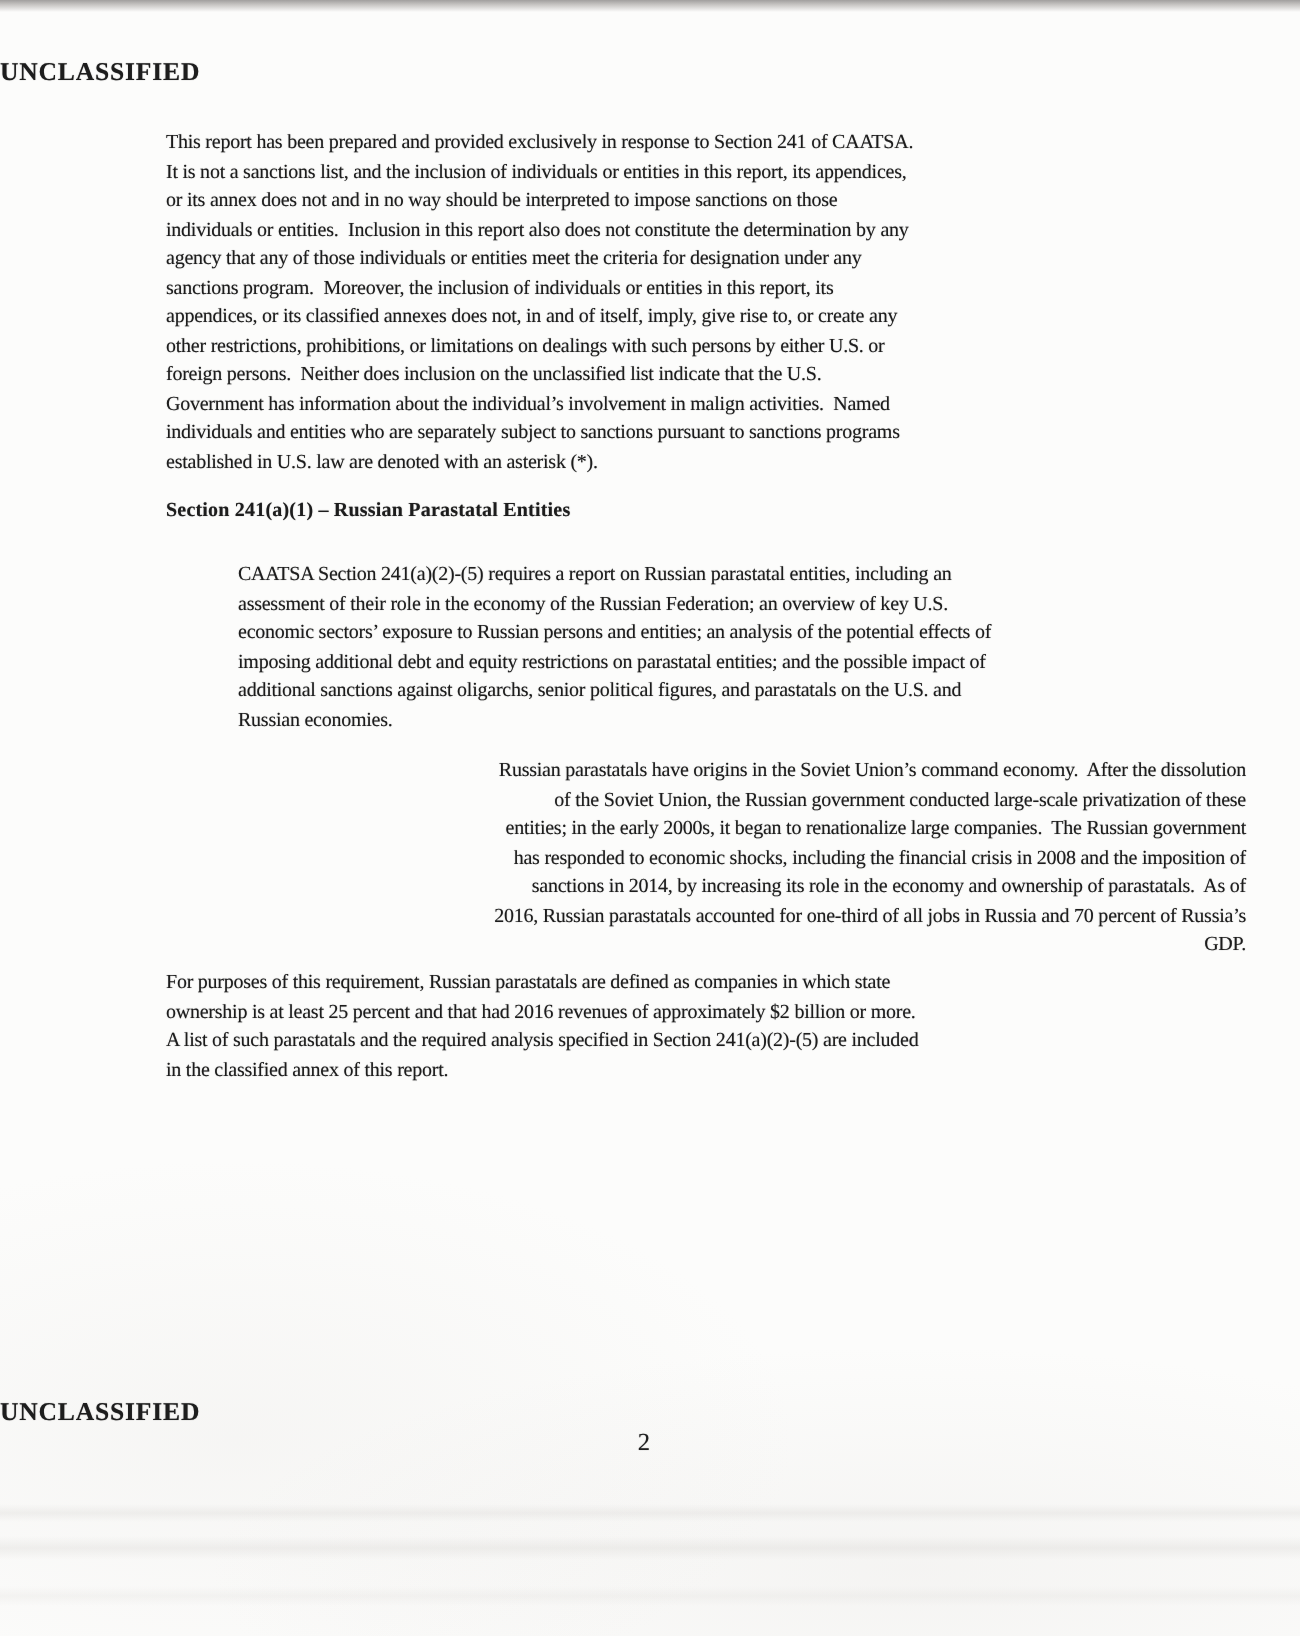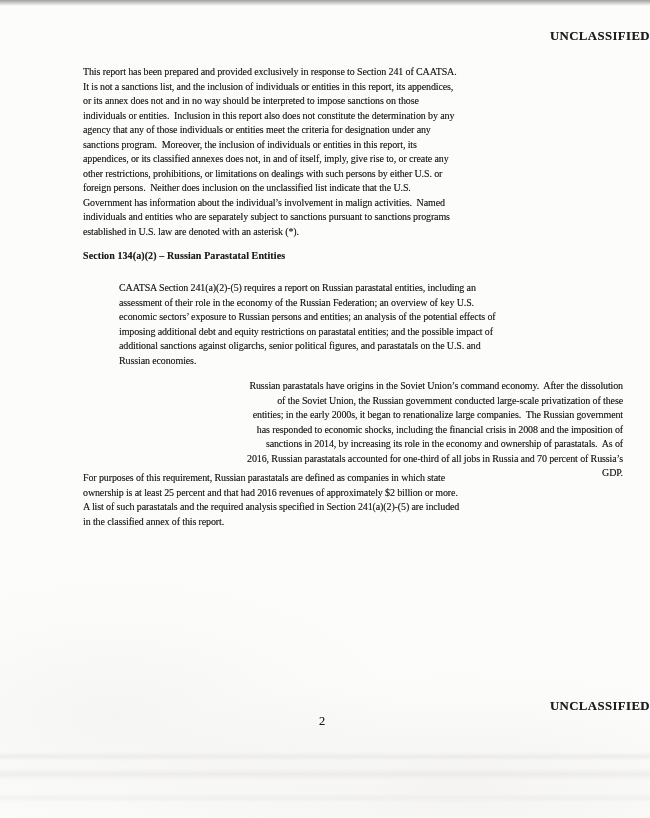--- a/index.html
+++ b/index.html
@@ -32,21 +32,21 @@
     pointer-events: none;
   }
   .streak-1 { top: 752px; height: 9px;  background: linear-gradient(to bottom, rgba(214,212,209,0), rgba(214,212,209,0.30), rgba(214,212,209,0)); }
   .streak-2 { top: 768px; height: 12px; background: linear-gradient(to bottom, rgba(218,216,213,0), rgba(218,216,213,0.35), rgba(218,216,213,0)); }
   .streak-3 { top: 793px; height: 10px; background: linear-gradient(to bottom, rgba(222,220,217,0), rgba(222,220,217,0.25), rgba(222,220,217,0)); }
 
   .banner {
     position: absolute;
     left: 0;
     width: 650px;
-    text-align: right;
+    text-align: left;
     font-weight: bold;
     font-size: 12.8px;
     letter-spacing: 0.4px;
     white-space: pre;
     text-shadow: 0 0 0.5px rgba(25,25,25,0.55);
   }
   .header-banner { top: 29px; }
   .footer-banner { top: 699px; }
   .page-number {
     position: absolute;
@@ -69,21 +69,21 @@
     text-shadow: 0 0 0.5px rgba(25,25,25,0.5);
   }
   .para-1 { top: 65px; }
   .section-heading {
     top: 249px;
     font-weight: bold;
     letter-spacing: 0.1px;
   }
   .para-2 { top: 281px; margin-left: 36px; }
   .para-3 { top: 379px; text-align: right; }
-  .para-4 { top: 471px; }
+  .para-4 { top: 485px; }
 </style>
 </head>
 <body>
 
 <div class="page">
 
   <div class="scan-top-edge"></div>
 
   <div class="banner header-banner">UNCLASSIFIED</div>
 
@@ -93,21 +93,21 @@
 individuals or entities.  Inclusion in this report also does not constitute the determination by any
 agency that any of those individuals or entities meet the criteria for designation under any
 sanctions program.  Moreover, the inclusion of individuals or entities in this report, its
 appendices, or its classified annexes does not, in and of itself, imply, give rise to, or create any
 other restrictions, prohibitions, or limitations on dealings with such persons by either U.S. or
 foreign persons.  Neither does inclusion on the unclassified list indicate that the U.S.
 Government has information about the individual’s involvement in malign activities.  Named
 individuals and entities who are separately subject to sanctions pursuant to sanctions programs
 established in U.S. law are denoted with an asterisk (*).</div>
 
-  <div class="body-text section-heading">Section 134(a)(2) – Russian Parastatal Entities</div>
+  <div class="body-text section-heading">Section 241(a)(1) – Russian Parastatal Entities</div>
 
   <div class="body-text para-2">CAATSA Section 241(a)(2)-(5) requires a report on Russian parastatal entities, including an
 assessment of their role in the economy of the Russian Federation; an overview of key U.S.
 economic sectors’ exposure to Russian persons and entities; an analysis of the potential effects of
 imposing additional debt and equity restrictions on parastatal entities; and the possible impact of
 additional sanctions against oligarchs, senior political figures, and parastatals on the U.S. and
 Russian economies.</div>
 
   <div class="body-text para-3">Russian parastatals have origins in the Soviet Union’s command economy.  After the dissolution
 of the Soviet Union, the Russian government conducted large-scale privatization of these

